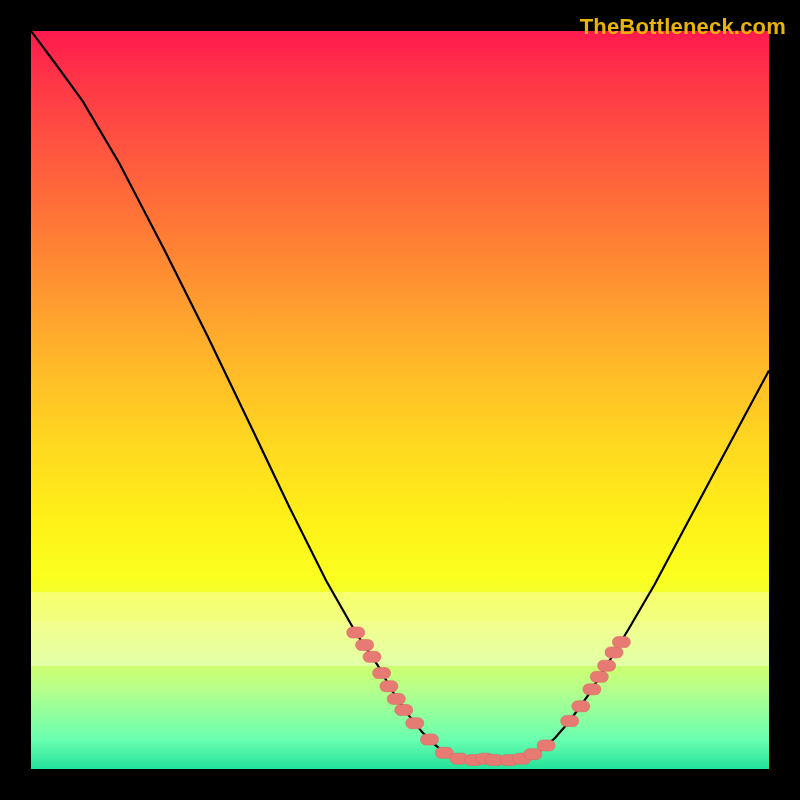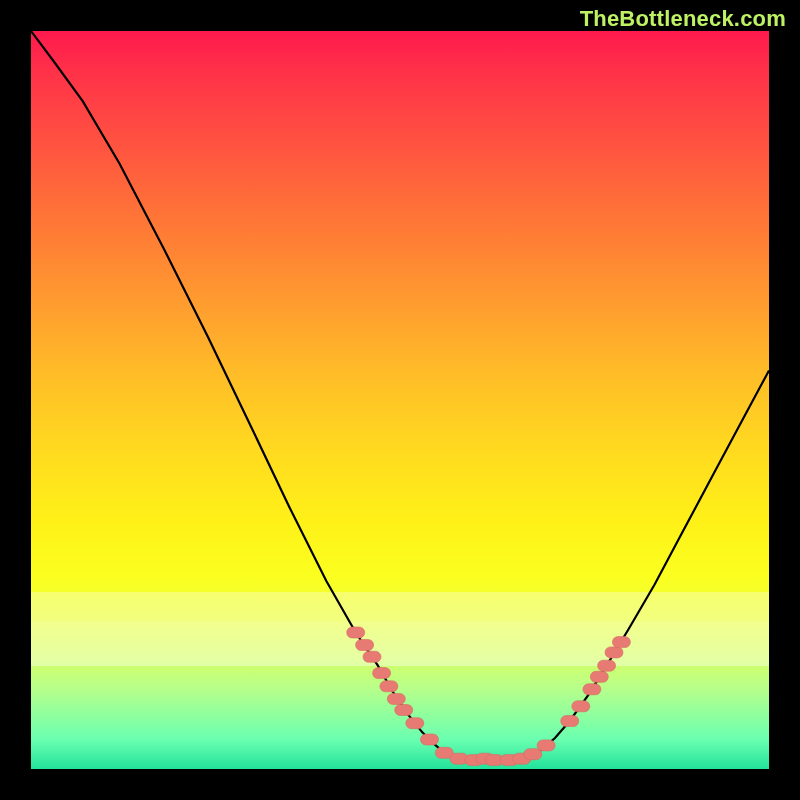--- a/index.html
+++ b/index.html
@@ -29,23 +29,23 @@
       #fbff20 74%,
       #eaff40 80%,
       #d4ff66 85%,
       #b8ff8a 89%,
       #6affb0 96%,
       #22e29a 100%
     );
   }
   .watermark {
     position: absolute;
-    top: 6px;
+    top: 14px;
     right: 14px;
-    color: #bef264;
+    color: #eab308;
     font-size: 22px;
     font-weight: 600;
     letter-spacing: 0.2px;
     user-select: none;
   }
   svg.plot {
     position: absolute;
     left: 31px;
     top: 31px;
     width: 738px;

